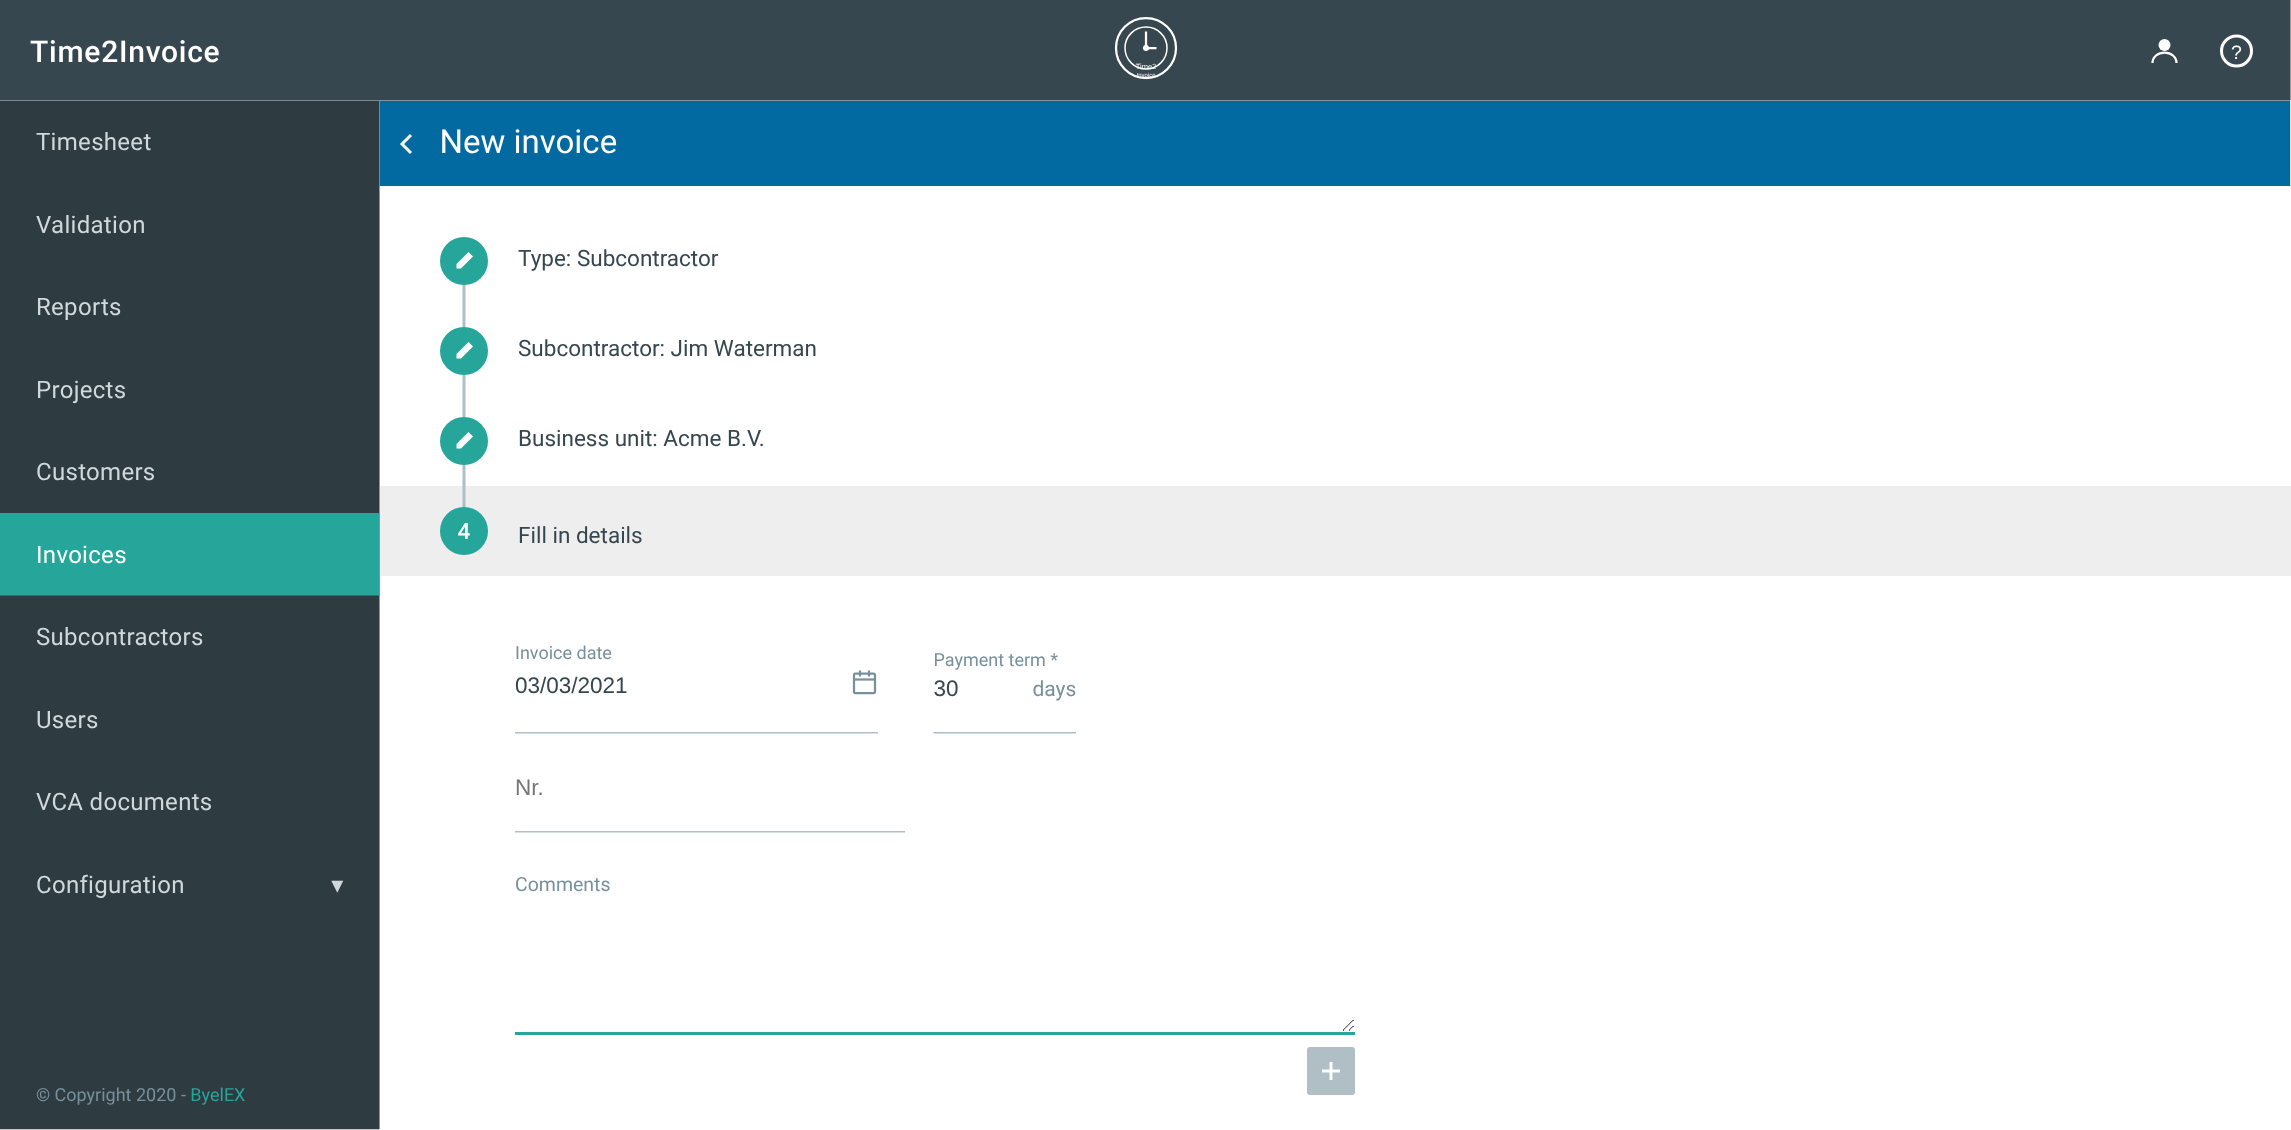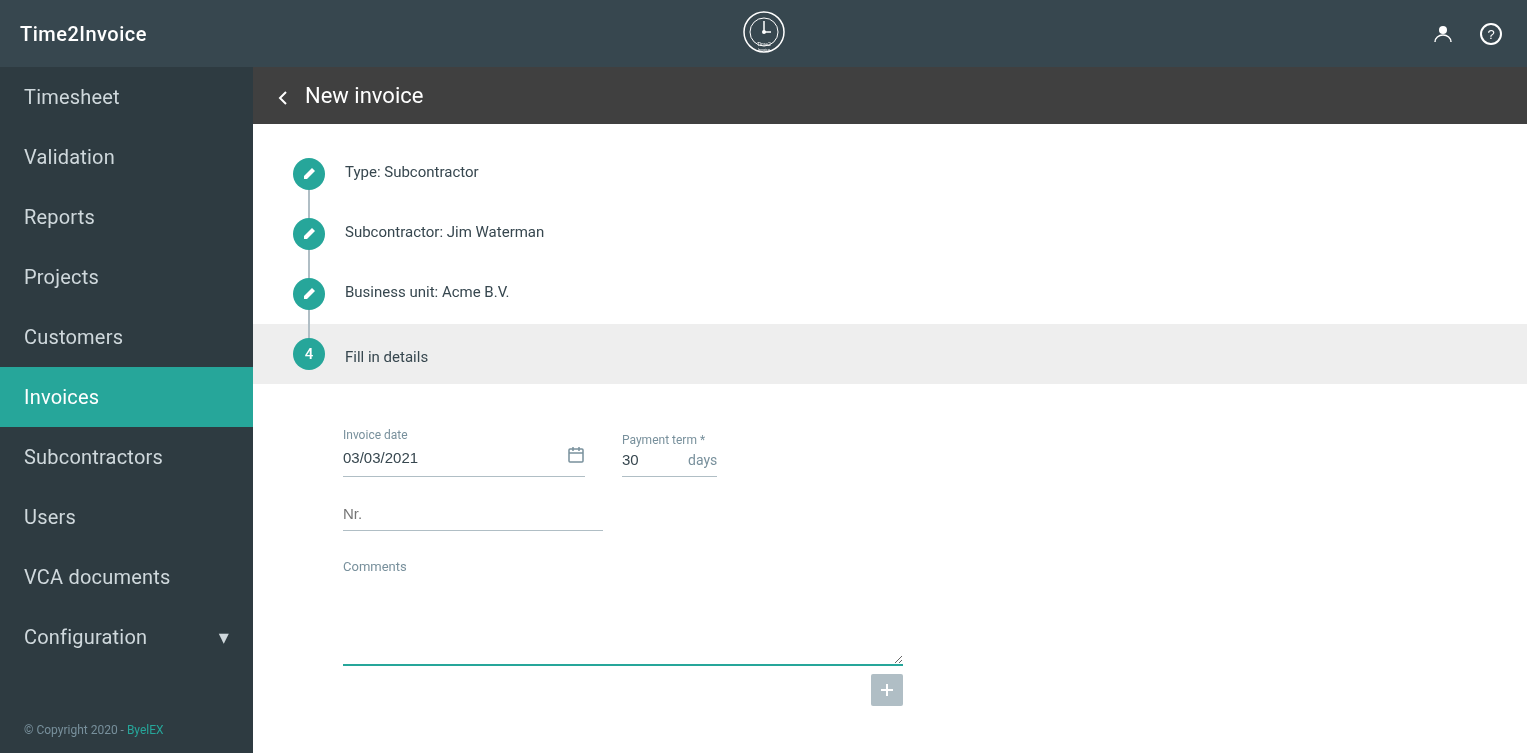--- a/index.html
+++ b/index.html
@@ -63,21 +63,21 @@
       width: 253px;
       background: #2e3b41;
       color: #ccc;
       display: flex;
       flex-direction: column;
       flex-shrink: 0;
       overflow-y: auto;
     }
     .sidebar-item {
       padding: 18px 24px;
-      font-size: 20px;
+      font-size: 16px;
       cursor: pointer;
       color: #cfd8dc;
       transition: background 0.2s;
       letter-spacing: 0.2px;
     }
     .sidebar-item.active {
       background: #26a69a;
       color: white;
     }
     .sidebar-item.has-arrow {
@@ -99,25 +99,25 @@
     
     .main-content {
       flex: 1;
       display: flex;
       flex-direction: column;
       overflow: hidden;
     }
 
     
     .page-header {
-      background: #404040;
-      color: white;
-      padding: 16px 20px;
-      display: flex;
-      align-items: flex-end;
+      background: #0369a1;
+      color: white;
+      padding: 16px 8px;
+      display: flex;
+      align-items: center;
       gap: 12px;
       flex-shrink: 0;
     }
     .back-btn {
       background: none;
       border: none;
       color: white;
       cursor: pointer;
       font-size: 20px;
       display: flex;
@@ -207,21 +207,21 @@
       gap: 4px;
     }
     .form-label {
       font-size: 12px;
       color: #78909c;
     }
     .form-input-wrapper {
       display: flex;
       align-items: center;
       border-bottom: 1px solid #b0bec5;
-      padding-bottom: 8px;
+      padding-bottom: 20px;
     }
     .form-input {
       border: none;
       outline: none;
       font-size: 15px;
       color: #37474f;
       background: transparent;
       width: 220px;
     }
     .form-input.narrow { width: 60px; }

